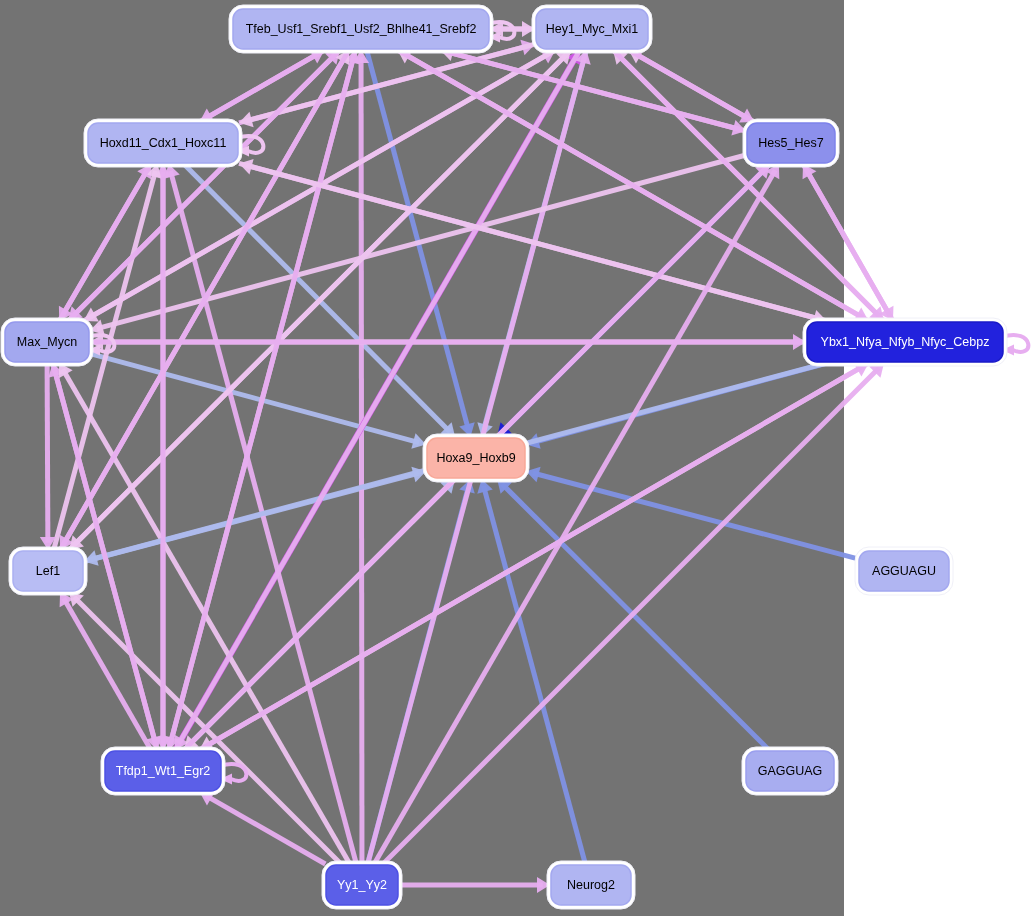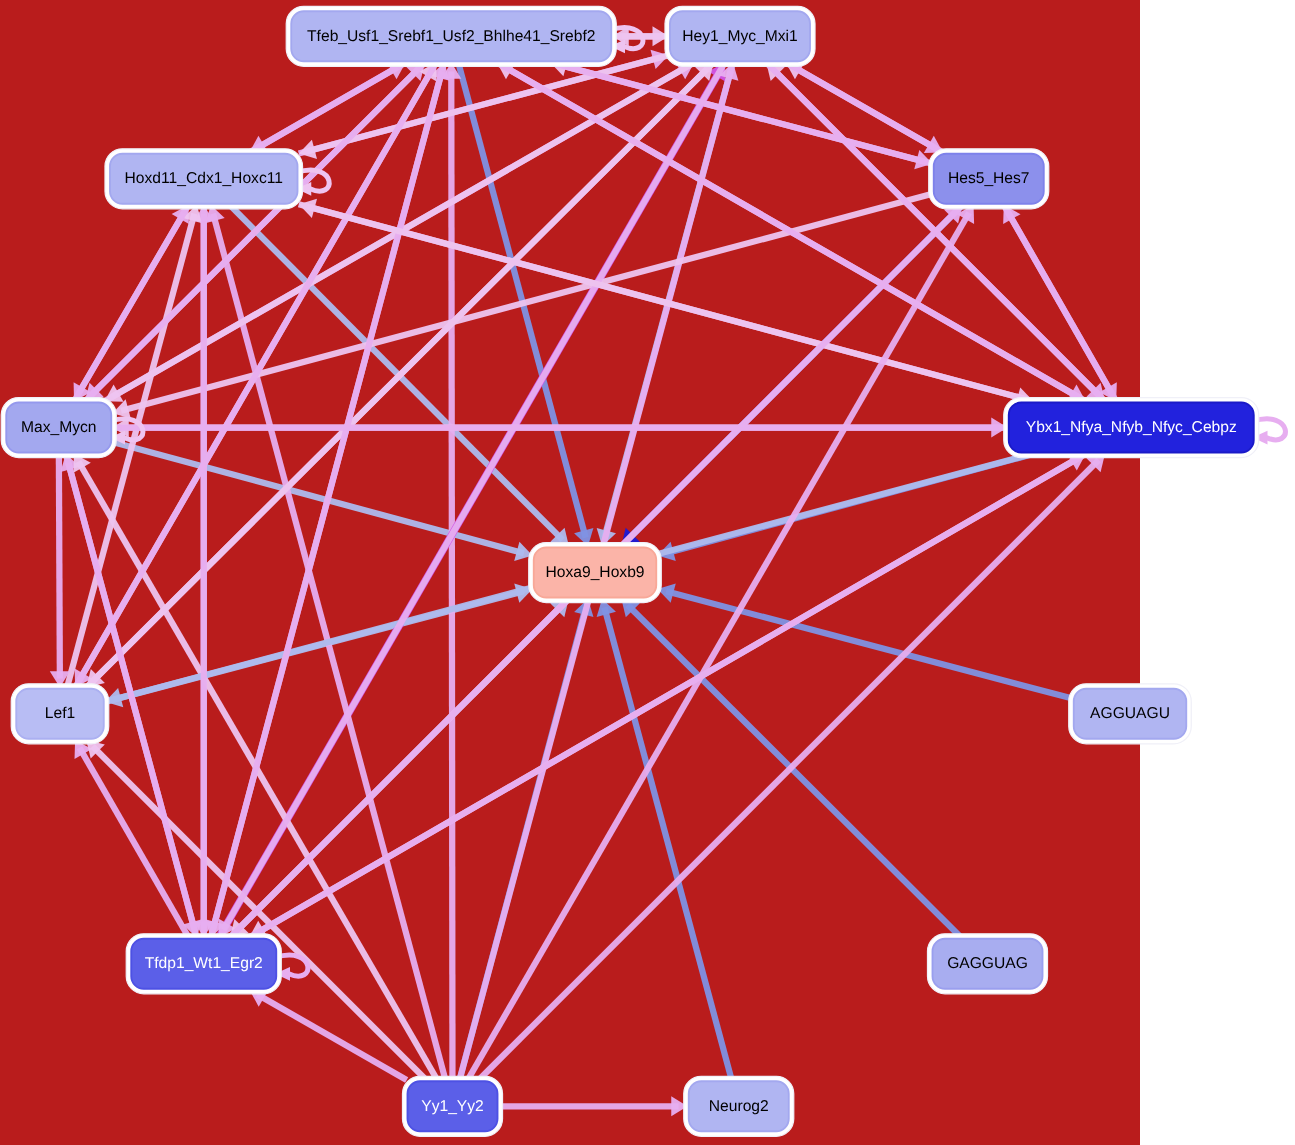--- a/index.html
+++ b/index.html
@@ -8,23 +8,23 @@
     background: #ffffff;
   }
   body {
     width: 1036px;
     height: 916px;
     font-family: "Liberation Sans", sans-serif;
     overflow: hidden;
   }
   #graph-root {
     position: relative;
-    width: 912px;
+    width: 844px;
     height: 916px;
-    background: #b91c1c;
+    background: #737373;
     text-decoration: underline;
   }
   svg#network-svg {
     position: absolute;
     left: 0;
     top: 0;
     width: 1036px;
     height: 916px;
     display: block;
   }

